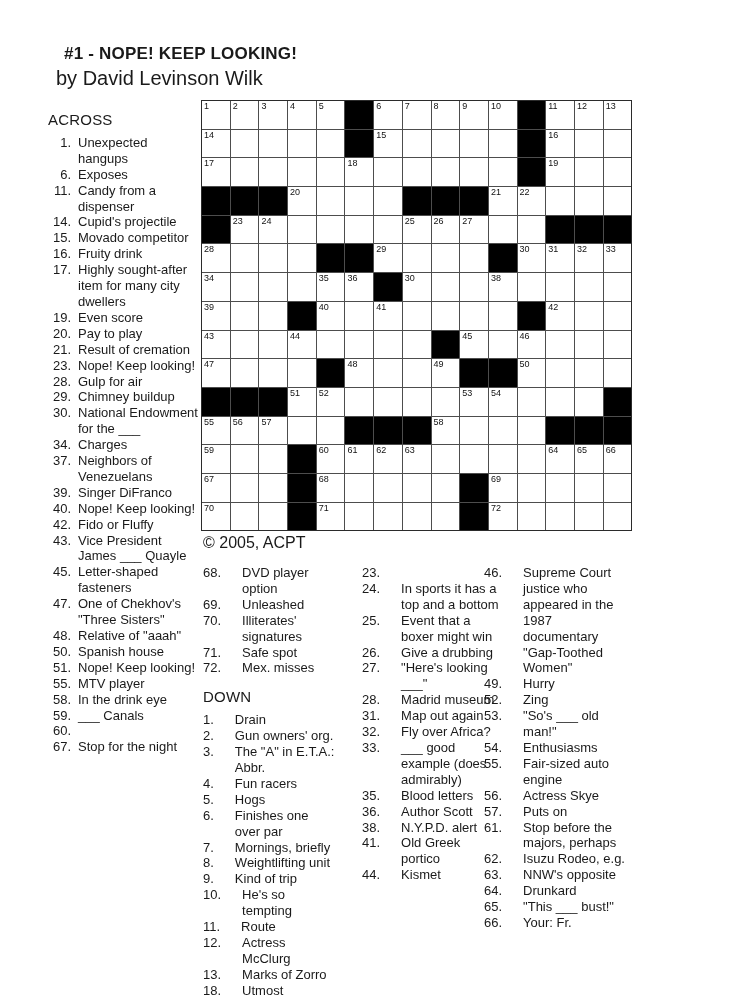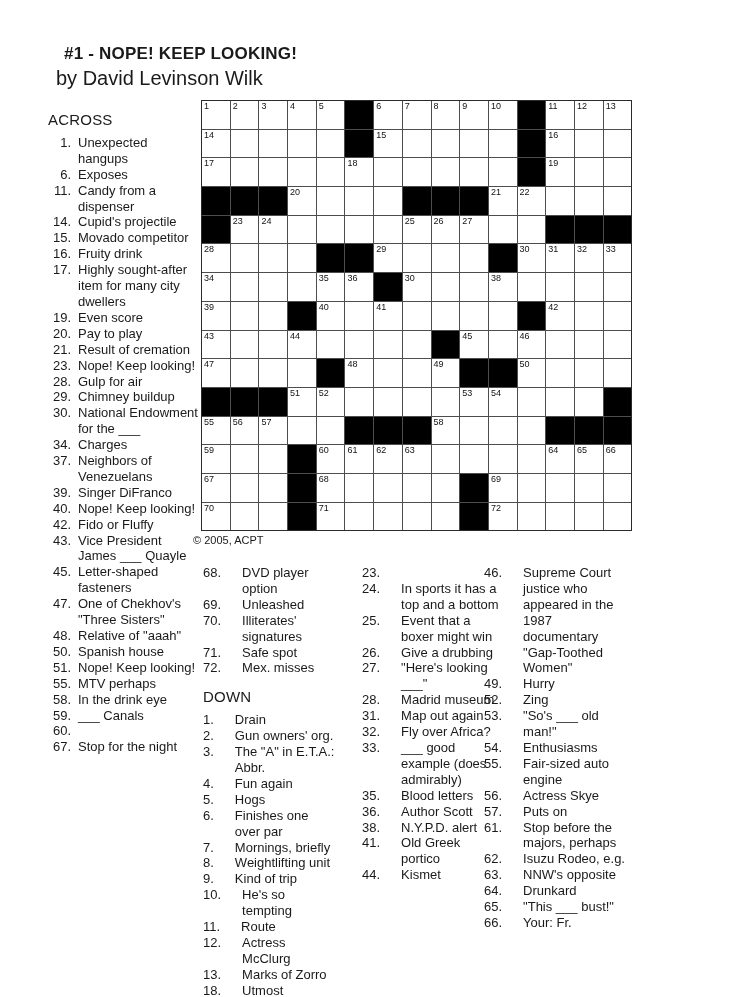--- a/index.html
+++ b/index.html
@@ -51,22 +51,22 @@
     background: #4d4d4d;
     border: 1px solid #2b2b2b;
   }
   .cell { background: #ffffff; position: relative; }
   .cell.black { background: #000000; }
   .cellnum {
     position: absolute; top: 1px; left: 2px;
     font-size: 9px; line-height: 9px; color: #111111;
   }
   .copyright {
-    position: absolute; left: 193px; top: 534px;
-    font-size: 11px; color: #1a1a1a;
+    position: absolute; left: 203px; top: 534px;
+    font-size: 16px; color: #1a1a1a;
   }
 </style>
 </head>
 <body>
 
 <div class="page-title">#1 - NOPE! KEEP LOOKING!</div>
 <div class="byline">by David Levinson Wilk</div>
 
 <div id="col1" class="clue-col">
   <div class="col-heading">ACROSS</div>
@@ -166,21 +166,21 @@
       <li>
         <span class="cluenum">50.</span>
         <span class="cluetext">Spanish house</span>
       </li>
       <li>
         <span class="cluenum">51.</span>
         <span class="cluetext">Nope! Keep looking!</span>
       </li>
       <li>
         <span class="cluenum">55.</span>
-        <span class="cluetext">MTV perhaps</span>
+        <span class="cluetext">MTV player</span>
       </li>
       <li>
         <span class="cluenum">58.</span>
         <span class="cluetext">In the drink eye</span>
       </li>
       <li>
         <span class="cluenum">59.</span>
         <span class="cluetext">___ Canals</span>
       </li>
       <li>
@@ -599,21 +599,21 @@
       <li>
         <span class="cluenum">2.</span>
         <span class="cluetext">Gun owners' org.</span>
       </li>
       <li>
         <span class="cluenum">3.</span>
         <span class="cluetext">The "A" in E.T.A.: Abbr.</span>
       </li>
       <li>
         <span class="cluenum">4.</span>
-        <span class="cluetext">Fun again</span>
+        <span class="cluetext">Fun racers</span>
       </li>
       <li>
         <span class="cluenum">5.</span>
         <span class="cluetext">Hogs</span>
       </li>
       <li>
         <span class="cluenum">6.</span>
         <span class="cluetext">Finishes one over par</span>
       </li>
       <li>

